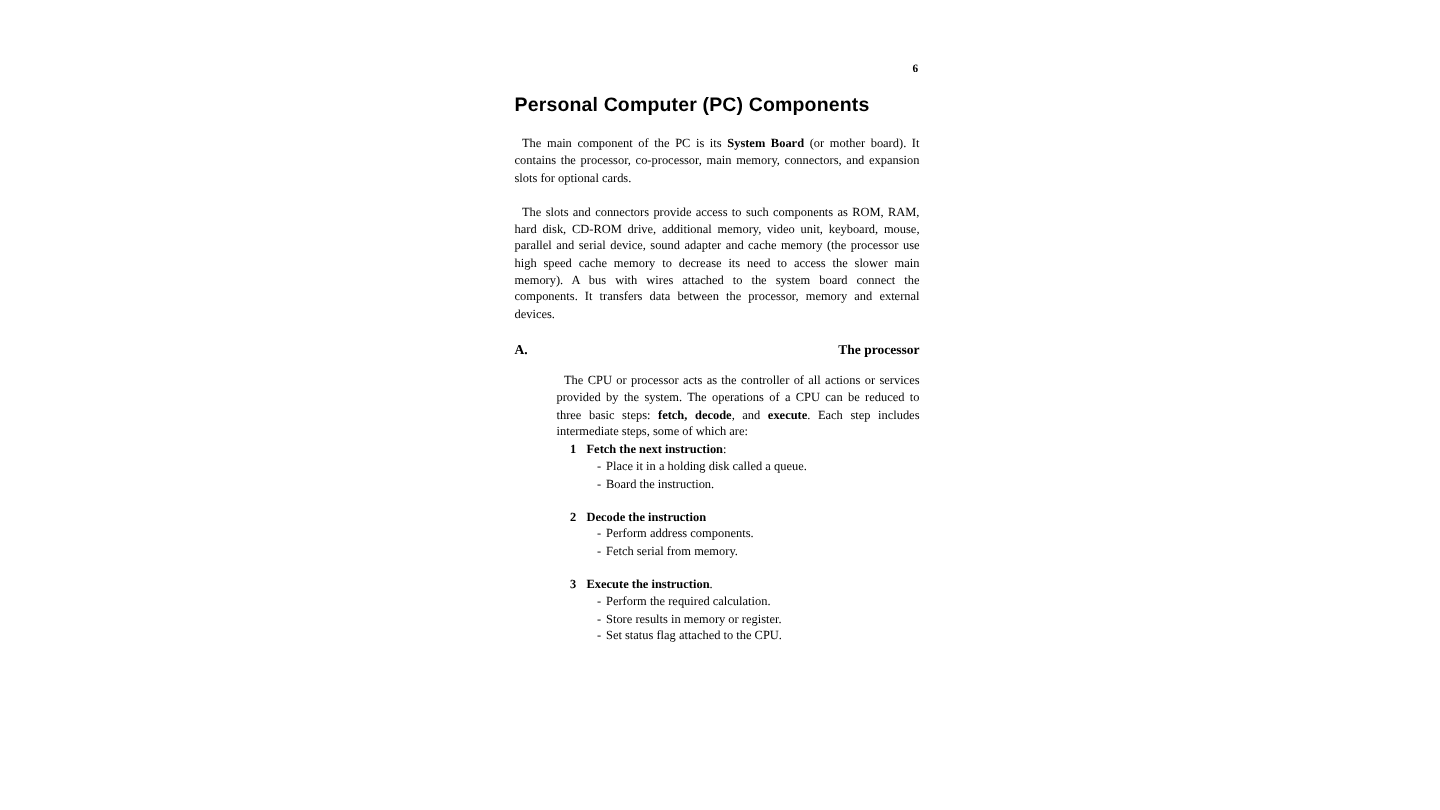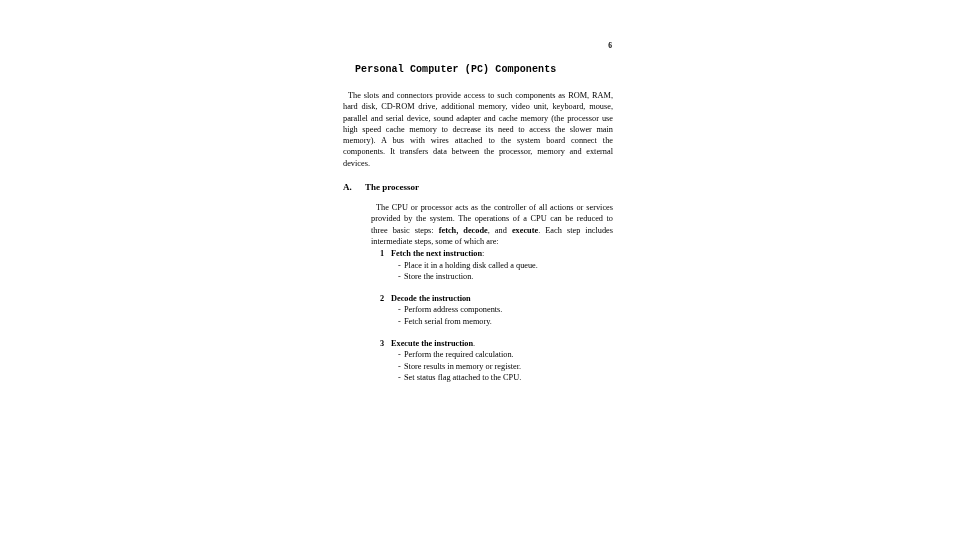--- a/index.html
+++ b/index.html
@@ -39,26 +39,26 @@
   }
 
   .content {
     position: absolute;
     left: 343px;
     top: 62px;
     width: 270px;
   }
 
   .doc-title {
-    font-size: 10px;
+    font-size: 13px;
     font-weight: bold;
     line-height: 15px;
     letter-spacing: 0.1px;
-    margin: 0 0 13px 12px;
-    font-family: Liberation Mono, monospace;
+    margin: 0 0 13px 0;
+    font-family: Liberation Sans, sans-serif;
   }
 
   .para {
     font-size: 8.3px;
     line-height: 11.3px;
     text-align: justify;
     margin: 0 0 12px 0;
     text-indent: 5px;
   }
 
@@ -70,20 +70,21 @@
     font-size: 9px;
     font-weight: bold;
     line-height: 12px;
   }
   .section-head .marker {
     width: 22px;
     flex: 0 0 22px;
   }
   .section-head .label {
     flex: 1 1 auto;
+    text-align: right;
   }
 
   .sub-block {
     margin-left: 28px;
     width: 242px;
   }
 
   .sub-para {
     font-size: 8.3px;
     line-height: 11.3px;
@@ -147,20 +148,21 @@
 <body>
 
 <div class="page">
 
   <div class="page-number">6</div>
 
   <div class="content">
 
     <h1 class="doc-title">Personal Computer (PC) Components</h1>
 
+    <p class="para"><span>The main component of the PC is its </span><b>System Board</b><span> (or mother board). It contains the processor, co-processor, main memory, connectors, and expansion slots for optional cards.</span></p>
 
     <p class="para"><span>The slots and connectors provide access to such components as ROM, RAM, hard disk, CD-ROM drive, additional memory, video unit, keyboard, mouse, parallel and serial device, sound adapter and cache memory (the processor use high speed cache memory to decrease its need to access the slower main memory). A bus with wires attached to the system board connect the components. It transfers data between the processor, memory and external devices.</span></p>
 
     <div class="section-head">
       <span class="marker">A.</span>
       <span class="label">The processor</span>
     </div>
 
     <div class="sub-block">
 
@@ -172,21 +174,21 @@
               <span class="num">1</span>
               <span class="txt">Fetch the next instruction<span class="trail">:</span></span>
             </div>
             <ul class="bullets">
               <li class="bullet">
                 <span class="dash">-</span>
                 <span class="btxt">Place it in a holding disk called a queue.</span>
               </li>
               <li class="bullet">
                 <span class="dash">-</span>
-                <span class="btxt">Store the instruction.</span>
+                <span class="btxt">Board the instruction.</span>
               </li>
             </ul>
           </li>
           <li class="step">
             <div class="step-head">
               <span class="num">2</span>
               <span class="txt">Decode the instruction</span>
             </div>
             <ul class="bullets">
               <li class="bullet">

